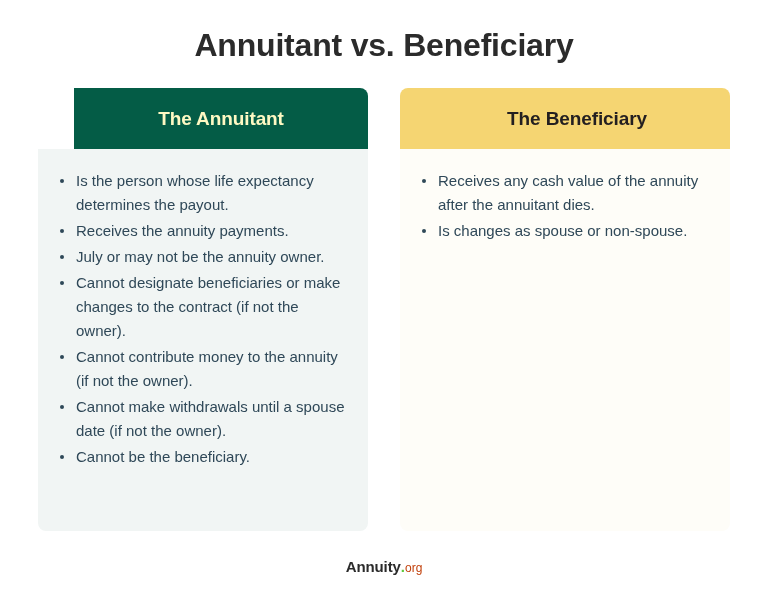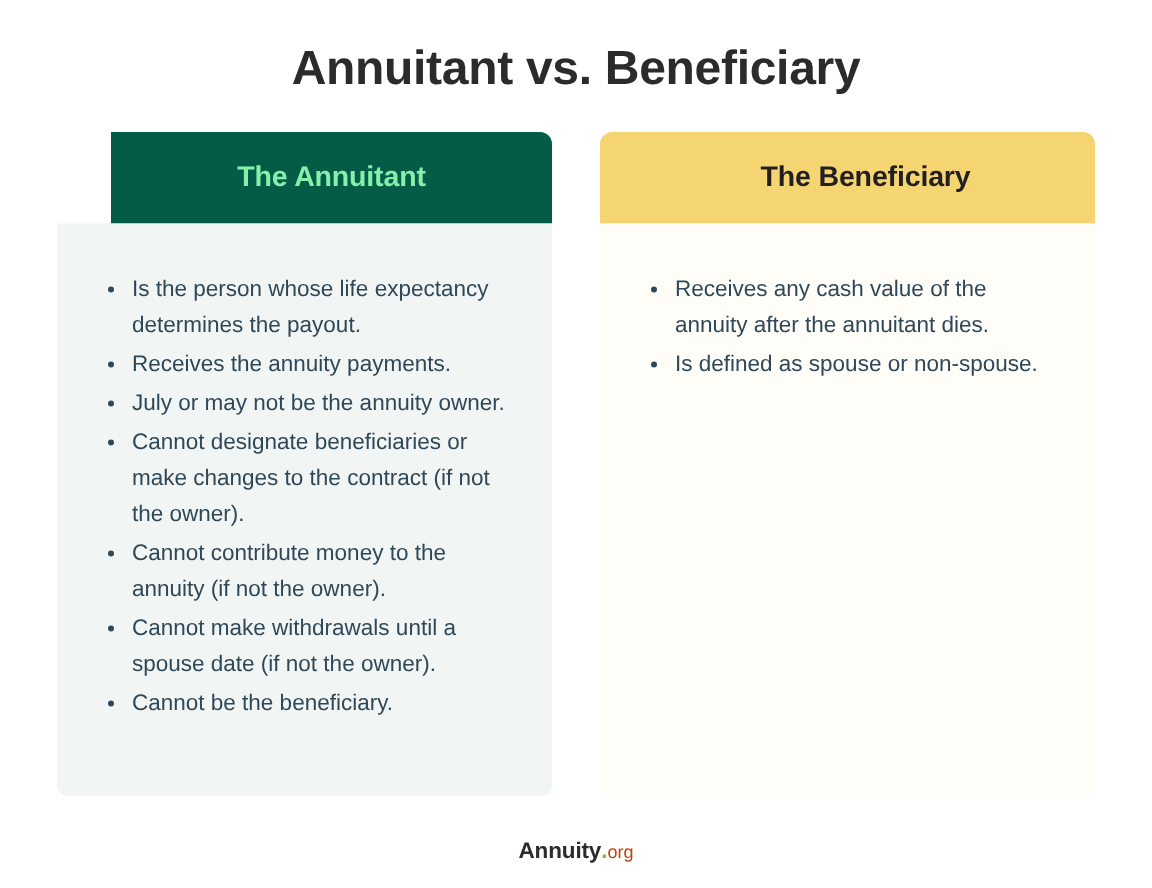--- a/index.html
+++ b/index.html
@@ -66,41 +66,41 @@
 
   .card-body {
     min-height: 382px;
     padding: 20px 18px 24px 18px;
     box-sizing: border-box;
   }
 
   
   .card--annuitant .card-header {
     background: #045c46;
-    color: #86efac;
+    color: #fef9c3;
     margin-left: 36px;
   }
   .card--annuitant .card-body {
     background: #f1f5f4;
   }
 
   
   .card--beneficiary .card-header {
     background: #f5d572;
     color: #231f20;
     padding-left: 24px;
   }
   .card--beneficiary .card-body {
     background: #fefdf8;
   }
 
   
   ul.bullets {
     list-style: none;
-    margin: 12px;
+    margin: 0;
     padding: 0;
   }
   ul.bullets li {
     position: relative;
     padding-left: 20px;
     margin: 0 0 2px 0;
     font-size: 15px;
     line-height: 24px;
     color: #2f4858;
   }
@@ -164,21 +164,21 @@
           <li>Cannot be the beneficiary.</li>
         </ul>
       </div>
     </div>
 
     <div class="card card--beneficiary">
       <div class="card-header">The Beneficiary</div>
       <div class="card-body">
         <ul class="bullets">
           <li>Receives any cash value of the annuity after the annuitant dies.</li>
-          <li>Is defined as spouse or non-spouse.</li>
+          <li>Is changes as spouse or non-spouse.</li>
         </ul>
       </div>
     </div>
 
   </div>
 
   <div class="footer-logo">
     <span class="logo-word">Annuity</span><span class="logo-dot">.</span><span class="logo-tld">org</span>
   </div>
 

